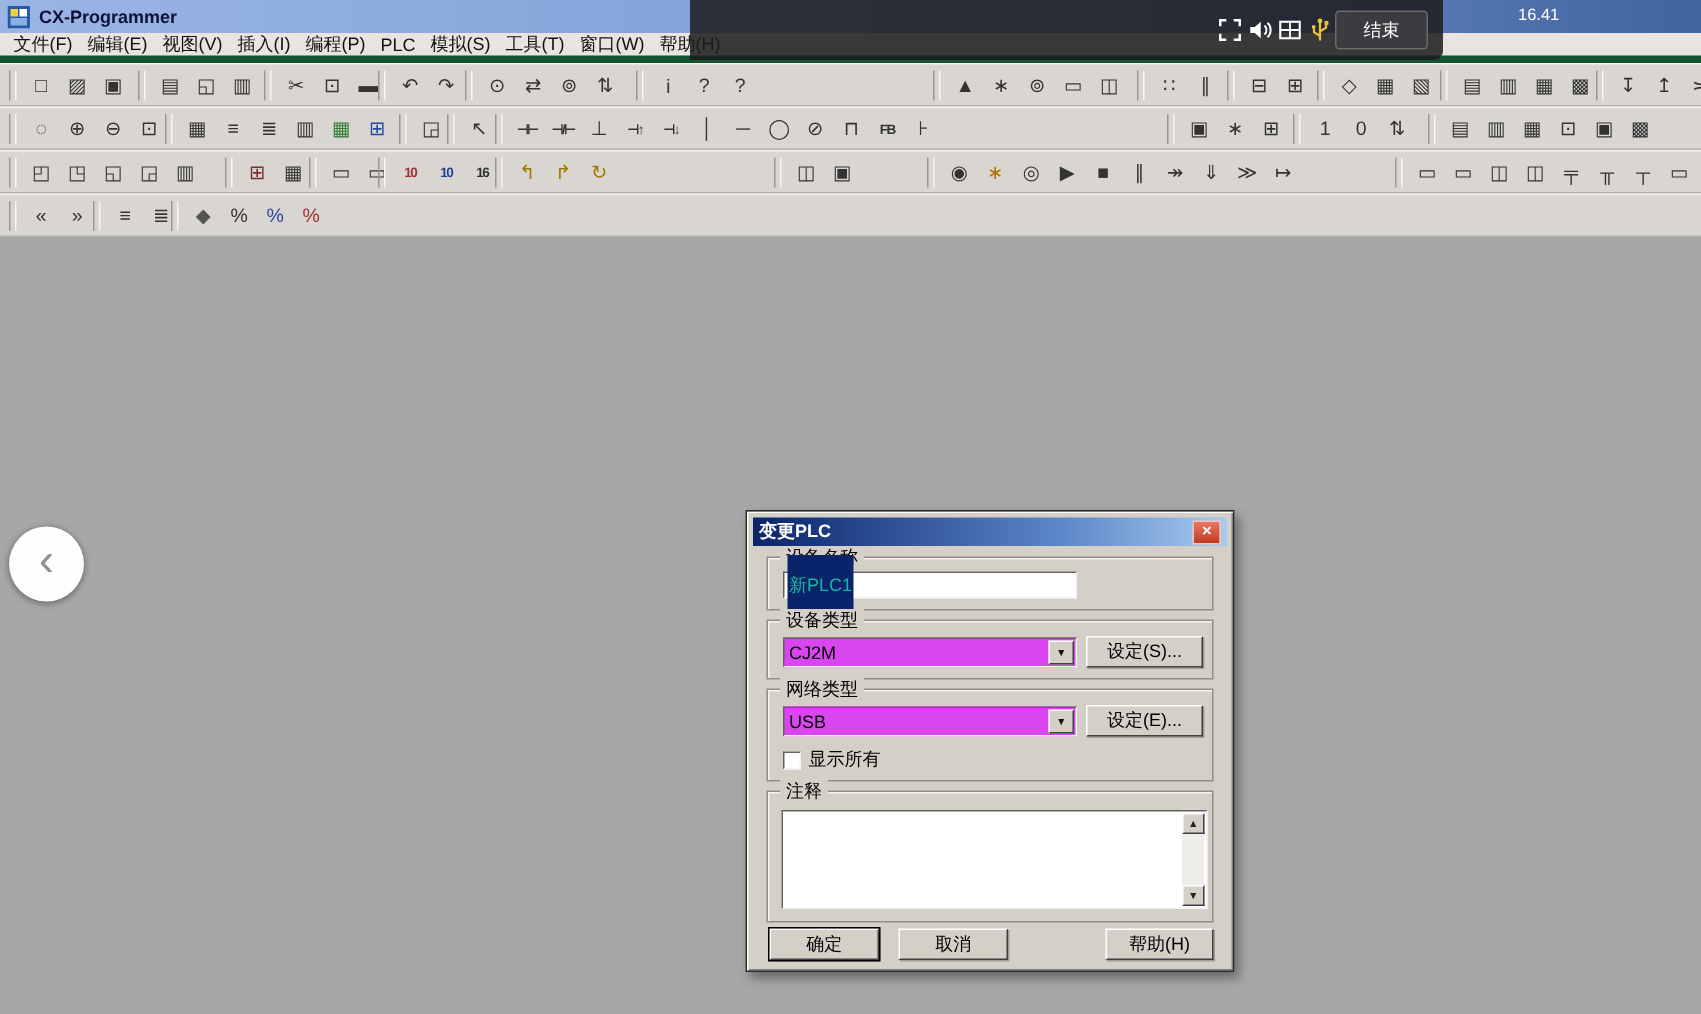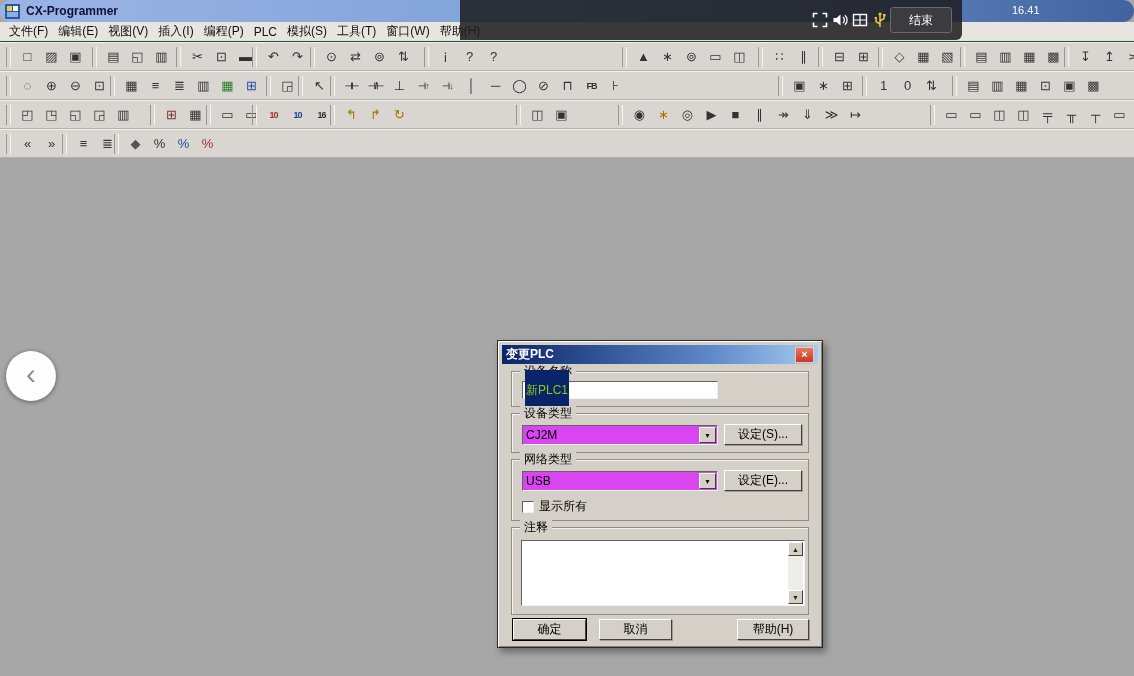--- a/index.html
+++ b/index.html
@@ -2,27 +2,27 @@
 <html><head>
 <meta charset="utf-8">
 <style>
   html,body{margin:0;padding:0;background:#555;}
   #window{position:relative;width:1134px;height:676px;overflow:hidden;
     font-family:"Liberation Sans",sans-serif;background:#a7a7a7;}
 
   
   .titlebar{position:absolute;left:0;top:0;width:100%;height:22px;box-sizing:border-box;
     background:linear-gradient(90deg,#9ab5e4 0%,#7ea1d8 50%,#41639f 100%);
-    display:flex;align-items:center;padding:0 5px;border-radius:11px;}
+    display:flex;align-items:center;padding:0 5px;}
   .app-icon{width:15px;height:15px;margin-right:6px;display:inline-flex;}
   .title-text{font-size:12px;font-weight:bold;color:#101038;}
 
   
   .menubar{position:absolute;left:0;top:22px;width:100%;height:20px;box-sizing:border-box;
-    background:#e8e5e0;border-bottom:1px solid #14532d;display:flex;align-items:center;padding-left:4px;}
+    background:#e8e5e0;border-bottom:5px solid #14532d;display:flex;align-items:center;padding-left:4px;}
   .menu-item{padding:2px 5px;font-size:12px;color:#111;white-space:nowrap;}
 
   
   .toolbars{position:absolute;left:0;top:42px;width:100%;}
   .tb-row{position:relative;height:29px;background:#d9d6d1;box-sizing:border-box;
     border-top:1px solid #f4f2ee;border-bottom:1px solid #b4b1ac;overflow:hidden;}
   .tb-group{position:absolute;top:2px;display:flex;gap:1px;align-items:center;}
   .tb-group::before{content:"";width:3px;height:20px;margin-right:4px;
     border-left:1px solid #9a9792;border-right:1px solid #f6f4f0;}
   .tb-btn{width:23px;height:23px;display:flex;align-items:center;justify-content:center;
@@ -60,21 +60,21 @@
   .dlg-close{margin-left:auto;width:17px;height:14px;background:linear-gradient(#e87860,#c33a20);
     border:1px solid #f2c6ba;color:#fff;font-size:11px;font-weight:bold;line-height:1;
     display:flex;align-items:center;justify-content:center;cursor:pointer;}
   .grp{position:absolute;left:13px;width:298px;box-sizing:border-box;
     border:1px solid #8f8d86;box-shadow:inset 1px 1px 0 rgba(255,255,255,0.75);}
   .grp-label{position:absolute;top:-8px;left:8px;background:#d4d0c8;padding:0 4px;
     font-size:12px;color:#000;line-height:14px;}
   .txt-input{position:absolute;left:10px;top:9px;width:196px;height:18px;background:#fff;
     border:1px solid;border-color:#636363 #f2f2f2 #f2f2f2 #636363;box-sizing:border-box;
     display:flex;align-items:center;padding:0 2px;font-size:12px;}
-  .sel-text{background:#0a246a;color:#84cc16;padding:12px 1px;}
+  .sel-text{background:#0a246a;color:#14b8a6;padding:12px 1px;}
   .combo{position:absolute;left:10px;top:11px;width:196px;height:20px;background:#d946ef;
     border:1px solid;border-color:#636363 #f2f2f2 #f2f2f2 #636363;box-sizing:border-box;
     display:flex;align-items:center;}
   .combo-val{flex:1;font-size:12px;color:#000;padding-left:3px;}
   .combo-arrow{width:17px;height:16px;margin-right:1px;background:#d4d0c8;border:1px solid;
     border-color:#fff #404040 #404040 #fff;display:flex;align-items:center;justify-content:center;
     font-size:7px;color:#111;box-sizing:border-box;}
   .btn{position:absolute;height:21px;background:#d4d0c8;border:1px solid;
     border-color:#fff #404040 #404040 #fff;box-shadow:1px 1px 0 rgba(0,0,0,0.25);
     font-size:12px;color:#000;display:flex;align-items:center;justify-content:center;box-sizing:border-box;}

